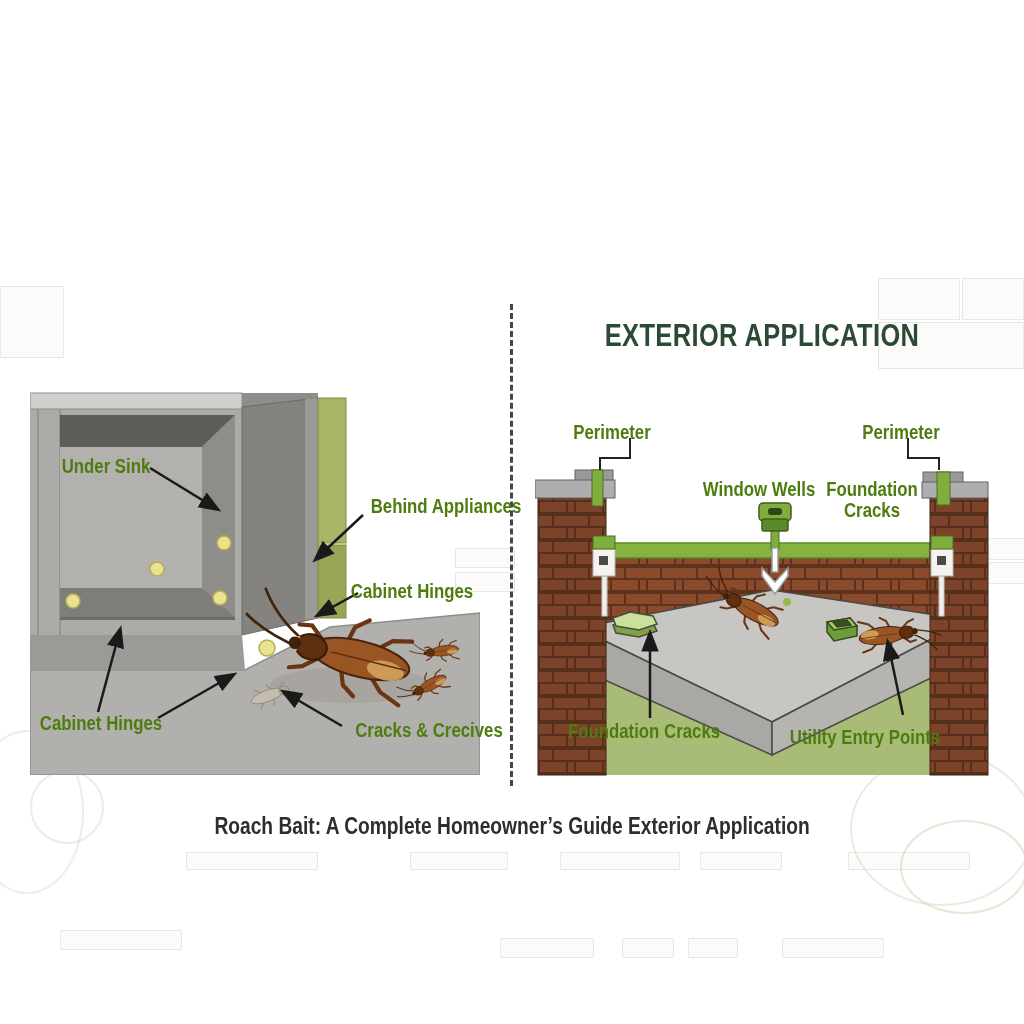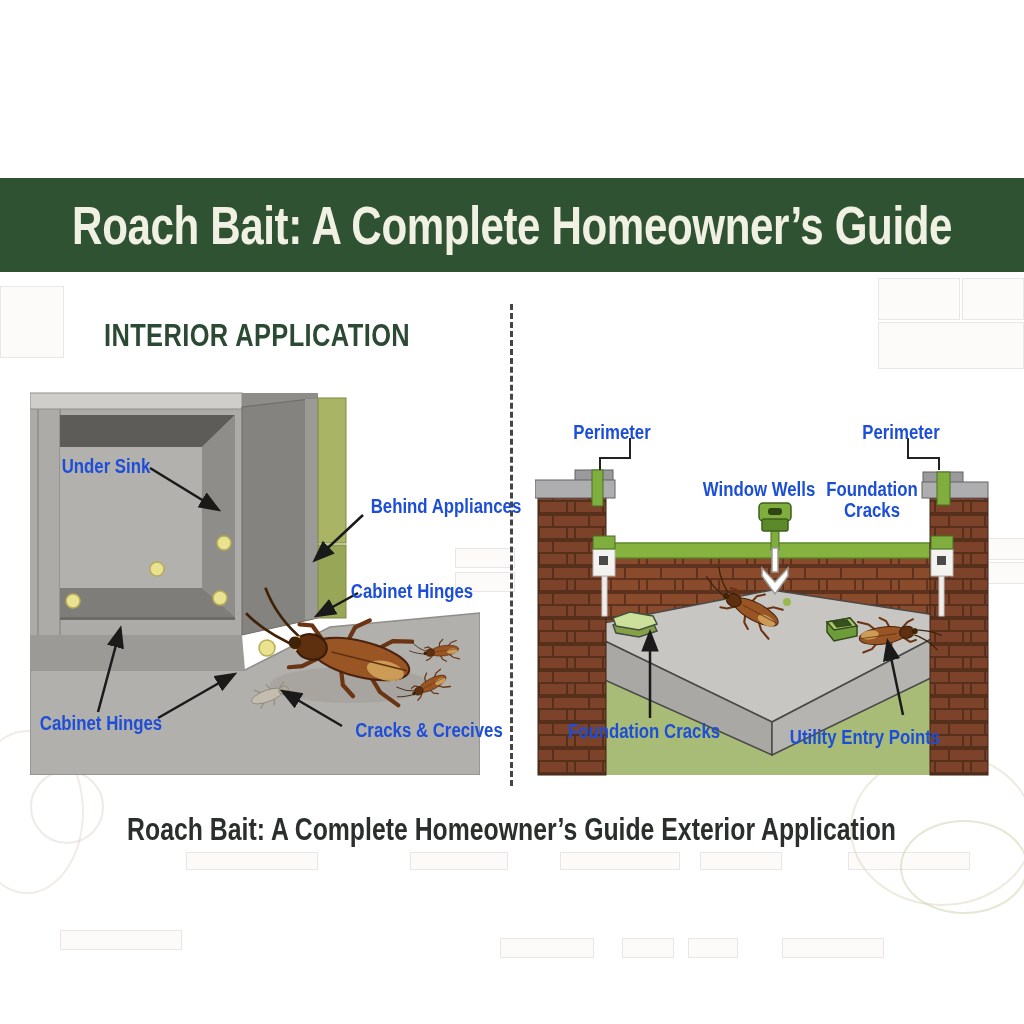--- a/index.html
+++ b/index.html
@@ -26,28 +26,28 @@
     font-weight:bold;font-size:31px;color:#2C4A33;
   }
   .heading>span{display:inline-block;transform:scaleX(0.82);transform-origin:center;letter-spacing:0.5px;}
   
   .divider{position:absolute;left:510px;top:304px;height:482px;width:0;border-left:3px dashed #454545;}
   
   .scene{position:absolute;}
   
   .lbl{
     position:absolute;transform:translateX(-50%);white-space:nowrap;
-    font-weight:bold;font-size:20px;color:#1d4ed8;text-align:center;line-height:1.05;
+    font-weight:bold;font-size:20px;color:#4d7c0f;text-align:center;line-height:1.05;
   }
   .lbl>span{display:inline-block;transform:scaleX(0.84);transform-origin:center;}
   .lbl--wrap{white-space:normal;width:112px;}
   
   .caption{
     position:absolute;left:0;top:812px;width:1024px;text-align:center;
-    font-size:31px;font-weight:bold;color:#2B2F2B;
+    font-size:24px;font-weight:bold;color:#2B2F2B;
   }
   .caption>span{display:inline-block;transform:scaleX(0.80);transform-origin:center;}
 </style>
 </head>
 <body>
 
 <div class="canvas">
 
   <div class="bg-art">
     <div class="bg-rect" style="left:878px;top:278px;width:80px;height:40px"></div>
@@ -67,26 +67,23 @@
     <div class="bg-rect" style="left:500px;top:938px;width:92px;height:18px"></div>
     <div class="bg-rect" style="left:622px;top:938px;width:50px;height:18px"></div>
     <div class="bg-rect" style="left:688px;top:938px;width:48px;height:18px"></div>
     <div class="bg-rect" style="left:782px;top:938px;width:100px;height:18px"></div>
     <div class="bg-blob" style="left:850px;top:752px;width:180px;height:150px"></div>
     <div class="bg-blob" style="left:900px;top:820px;width:124px;height:90px;border-color:rgba(196,205,160,.45)"></div>
     <div class="bg-blob" style="left:-30px;top:730px;width:110px;height:160px;border-color:rgba(230,215,205,.5)"></div>
     <div class="bg-blob" style="left:30px;top:770px;width:70px;height:70px;border-color:rgba(210,205,195,.4)"></div>
   </div>
 
-  <header class="banner" style="background:#2F5233">
-    <div class="banner-title">Roach Bait: A Complete Homeowner’s Guide</div>
-  </header>
-
-  <div class="heading" style="left:257px;top:318px">
-    <span>INTERIOR APPLICATION</span>
+
+  <div class="heading" style="left:762px;top:318px">
+    <span>EXTERIOR APPLICATION</span>
   </div>
 
   <div class="divider"></div>
 
   <svg class="scene" style="left:30px;top:385px" width="450" height="390" viewBox="0 0 450 390">
     <defs>
       <marker id="ah1" markerWidth="9" markerHeight="8" refX="7" refY="3.5" orient="auto">
         <path d="M0,0 L9,3.5 L0,7 Z" fill="#1a1a1a"></path>
       </marker>
       <g id="roach-def">

